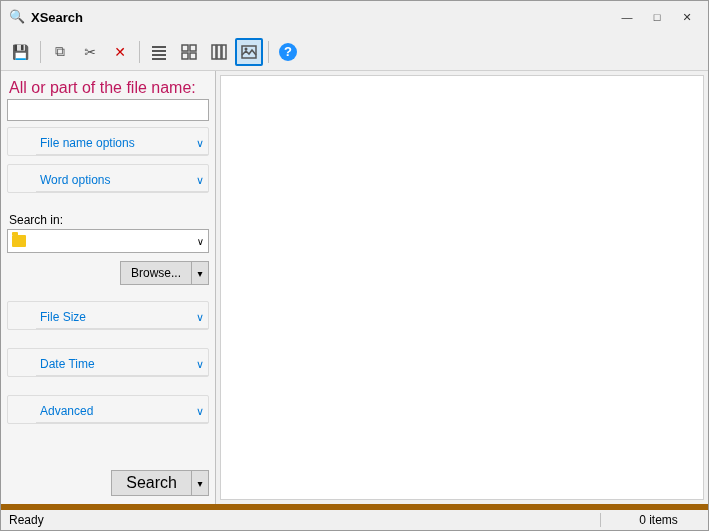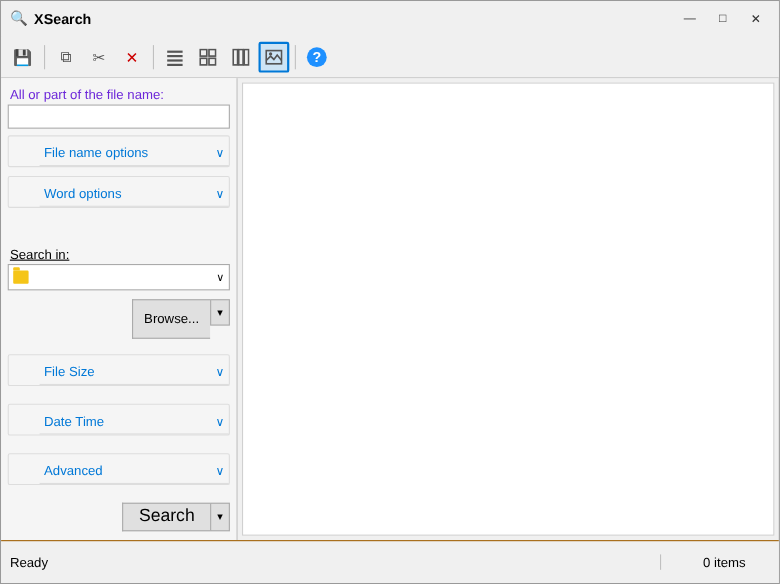--- a/index.html
+++ b/index.html
@@ -117,22 +117,22 @@
       overflow-y: auto;
     }
     .right-panel {
       flex: 1;
       background: white;
       border: 1px solid #d0d0d0;
       margin: 4px;
     }
 
     .field-label {
-      font-size: 12px;
-      color: #6d28d9;
+      font-size: 16px;
+      color: #be185d;
       margin-bottom: 2px;
       padding: 0 2px;
     }
     .text-input {
       width: 100%;
       height: 22px;
       border: 1px solid #aaa;
       background: white;
       padding: 2px 4px;
       font-size: 12px;
@@ -151,24 +151,23 @@
       margin-top: 4px;
       margin-left: 28px;
     }
     .chevron {
       font-size: 11px;
       color: #0078d7;
     }
 
     .search-in-label {
       font-size: 12px;
-      margin-top: 23px;
+      margin-top: 8px;
       margin-bottom: 2px;
       padding: 0 2px;
-      text-decoration: underline;
     }
     .search-in-combo {
       width: 100%;
       height: 24px;
       border: 1px solid #aaa;
       background: white;
       display: flex;
       align-items: center;
       padding: 0 4px;
       cursor: pointer;
@@ -197,21 +196,21 @@
       border-radius: 1px 1px 0 0;
     }
 
     .browse-row {
       display: flex;
       justify-content: flex-end;
       margin-top: 4px;
       gap: 0;
     }
     .browse-btn {
-      height: 36px;
+      height: 24px;
       padding: 0 10px;
       background: #e0e0e0;
       border: 1px solid #aaa;
       border-right: none;
       cursor: pointer;
       font-size: 12px;
     }
     .browse-dropdown-btn {
       width: 18px;
       height: 24px;
@@ -253,23 +252,23 @@
       background: #e0e0e0;
       border: 1px solid #aaa;
       cursor: pointer;
       font-size: 10px;
       display: flex;
       align-items: center;
       justify-content: center;
     }
 
     .status-bar {
-      height: 39px;
-      background: #f0f0f0;
-      border-top: 1px solid #a16207;
+      height: 26px;
+      background: #f0f0f0;
+      border-top: 6px solid #a16207;
       display: flex;
       align-items: center;
       padding: 0 8px;
       font-size: 12px;
       justify-content: space-between;
     }
     .status-right {
       border-left: 1px solid #c0c0c0;
       padding-left: 16px;
       min-width: 100px;

